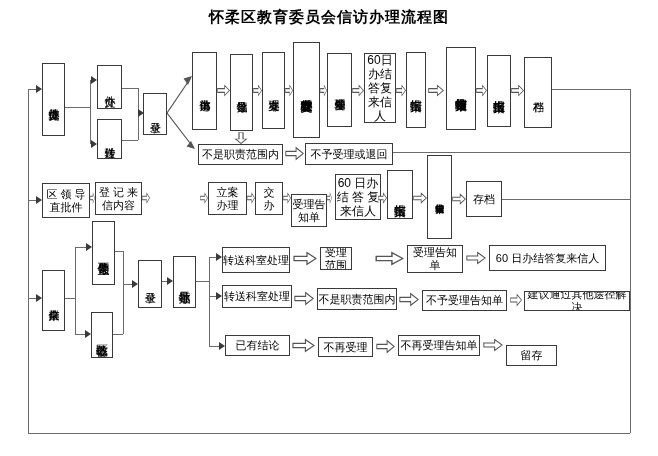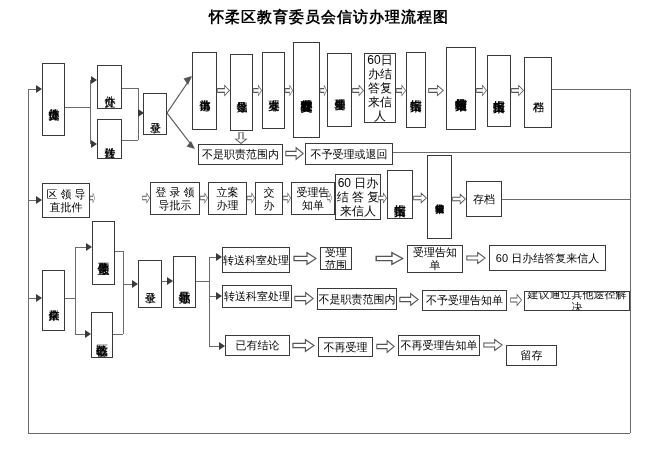--- a/index.html
+++ b/index.html
@@ -45,27 +45,27 @@
   <div class="box v f10" style="left:406px;top:52px;width:20px;height:76px">结案报告</div>
   <div class="box v f10" style="left:446px;top:47px;width:30px;height:83px">领导审核结案报告</div>
   <div class="box v f10" style="left:487px;top:55px;width:24px;height:72px">上报结案报告</div>
   <div class="box v" style="left:524px;top:57px;width:28px;height:71px">存档</div>
 
   <div class="box" style="left:198px;top:144px;width:85px;height:21px">不是职责范围内</div>
   <div class="box" style="left:42px;top:183px;width:48px;height:35px">区 领 导
 直批件</div>
 
   <div class="box" style="left:305px;top:143px;width:88px;height:22px">不予受理或退回</div>
-  <div class="box" style="left:150px;top:182px;width:50px;height:33px">登 录 领
-导批示</div>
+  <div class="box" style="left:95px;top:182px;width:47px;height:33px">登 记 来
+信内容</div>
   <div class="box" style="left:208px;top:182px;width:39px;height:33px">立案
 办理</div>
   <div class="box" style="left:255px;top:182px;width:28px;height:33px">交
 办</div>
-  <div class="box" style="left:291px;top:182px;width:44px;height:33px">受理告
+  <div class="box" style="left:291px;top:194px;width:36px;height:33px">受理告
 知单</div>
   <div class="box f10" style="left:335px;top:174px;width:46px;height:46px">60 日办
 结 答 复
 来信人</div>
   <div class="box v f10" style="left:387px;top:170px;width:26px;height:49px">结案报告</div>
   <div class="box v f9" style="left:427px;top:155px;width:25px;height:84px">领导审核结案报告</div>
   <div class="box" style="left:466px;top:181px;width:36px;height:36px">存档</div>
 
   <div class="box v" style="left:42px;top:270px;width:23px;height:61px">群众来信</div>
   <div class="box v f10" style="left:92px;top:221px;width:23px;height:64px">主要领导信</div>

